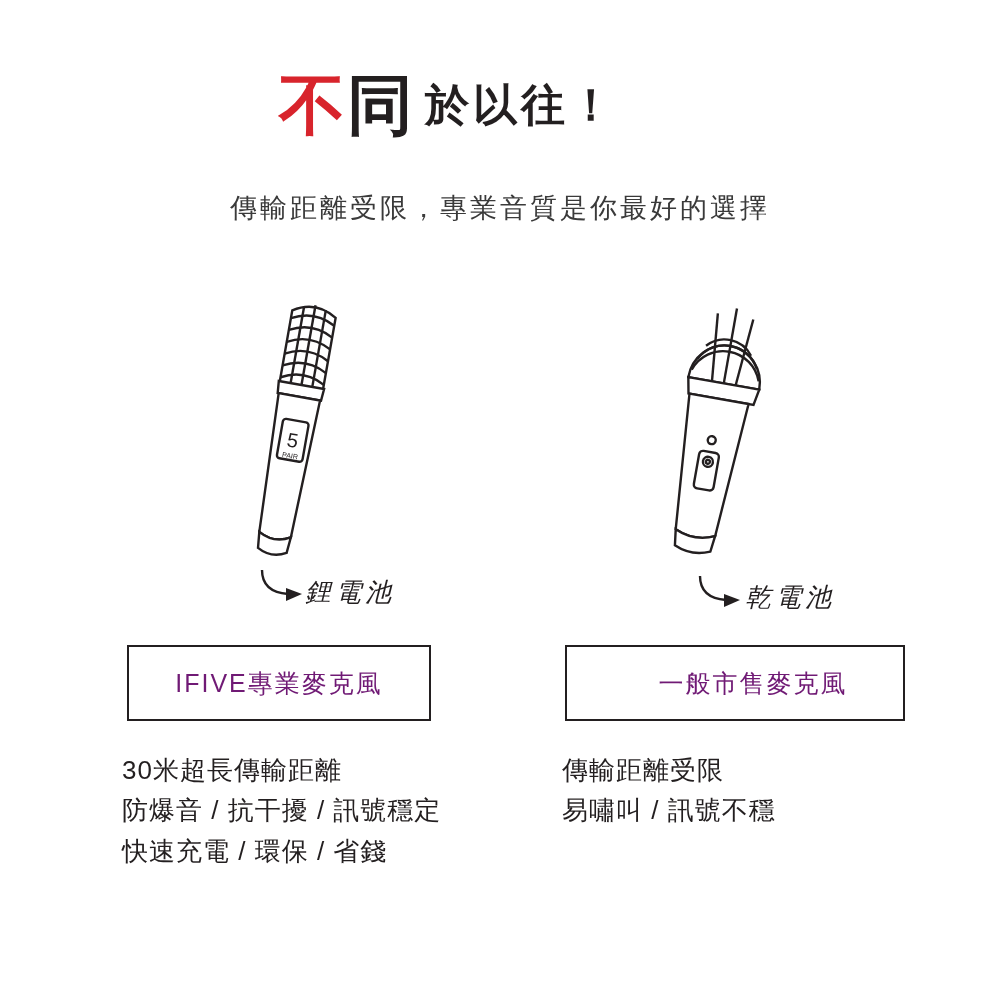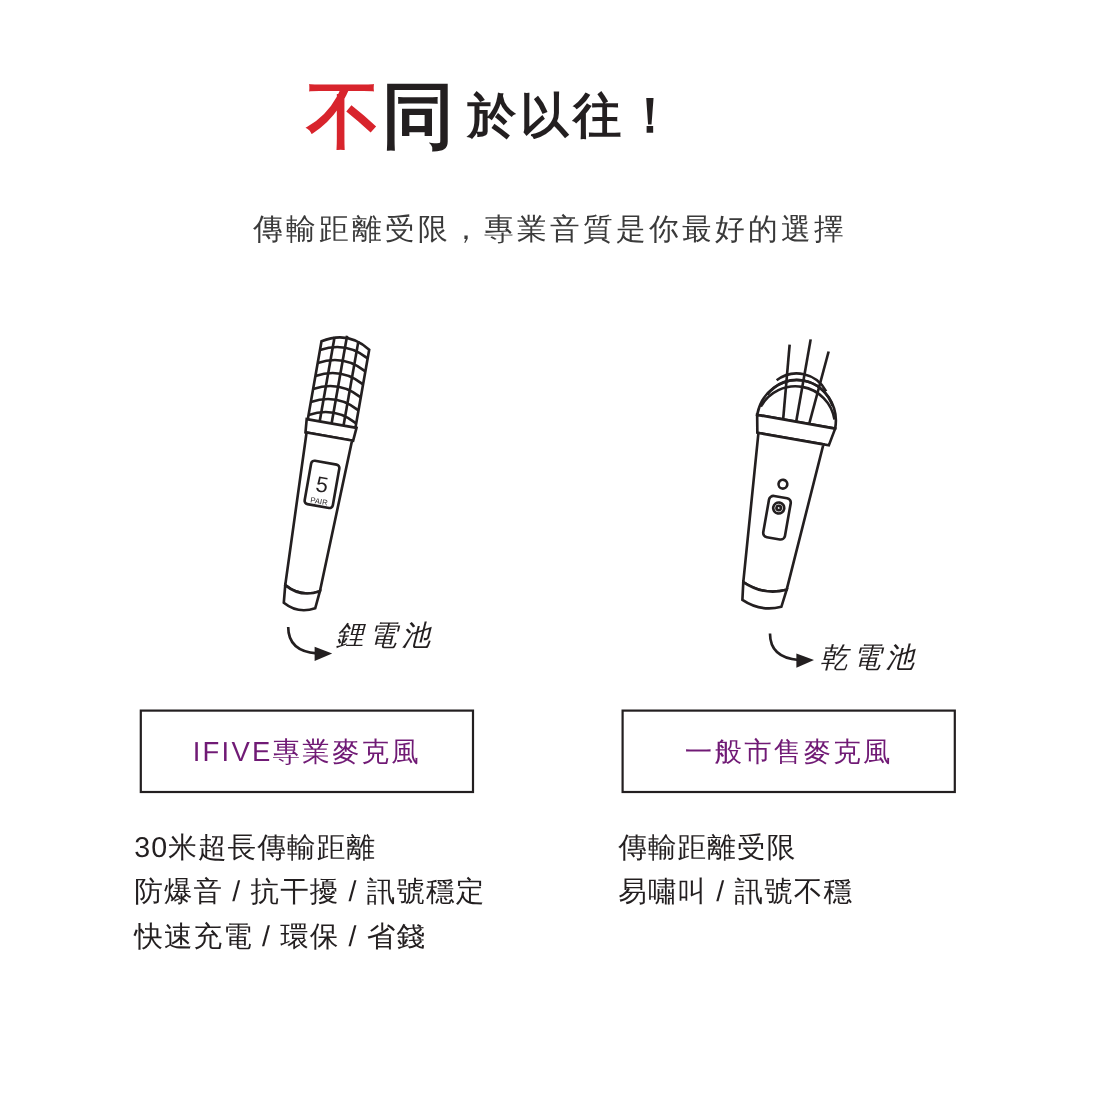--- a/index.html
+++ b/index.html
@@ -78,21 +78,21 @@
 
   .battery-label {
     position: absolute;
     font-family: "Liberation Serif", serif;
     font-style: italic;
     font-size: 26px;
     color: #231f20;
     letter-spacing: 4px;
     white-space: nowrap;
   }
-  .battery-left  { left: 225px; top: 270px; text-align: right; }
+  .battery-left  { left: 225px; top: 285px; text-align: right; }
   .battery-right { left: 245px; top: 290px; }
 
   .arrow-svg { position: absolute; }
   .arrow-left  { left: 178px; top: 278px; }
   .arrow-right { left: 196px; top: 284px; }
 
   .name-box {
     position: absolute;
     top: 355px;
     width: 300px;
@@ -100,21 +100,21 @@
     border: 2px solid #231f20;
     display: flex;
     align-items: center;
     justify-content: center;
     font-size: 25px;
     letter-spacing: 2px;
     color: #701a75;
     white-space: nowrap;
   }
   .name-box-left  { left: 47px; }
-  .name-box-right { left: 65px; }
+  .name-box-right { left: 65px; padding-left: 36px; }
 
   .feature-list {
     position: absolute;
     top: 460px;
     left: 42px;
     width: 400px;
   }
   .feature-list-right { left: 62px; }
   .feature-list li {
     list-style: none;

